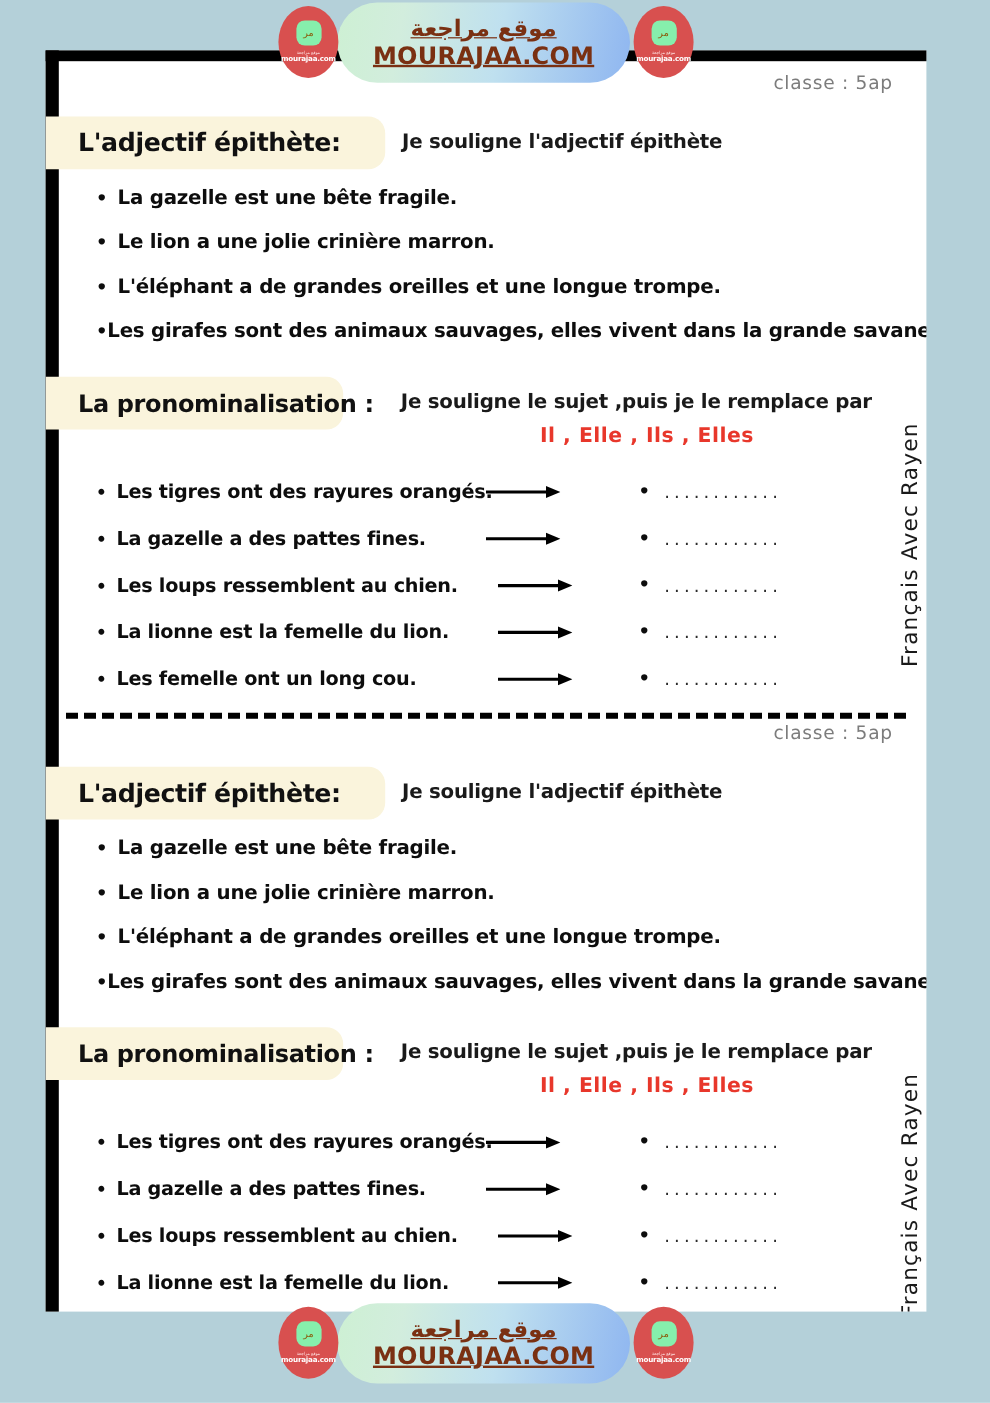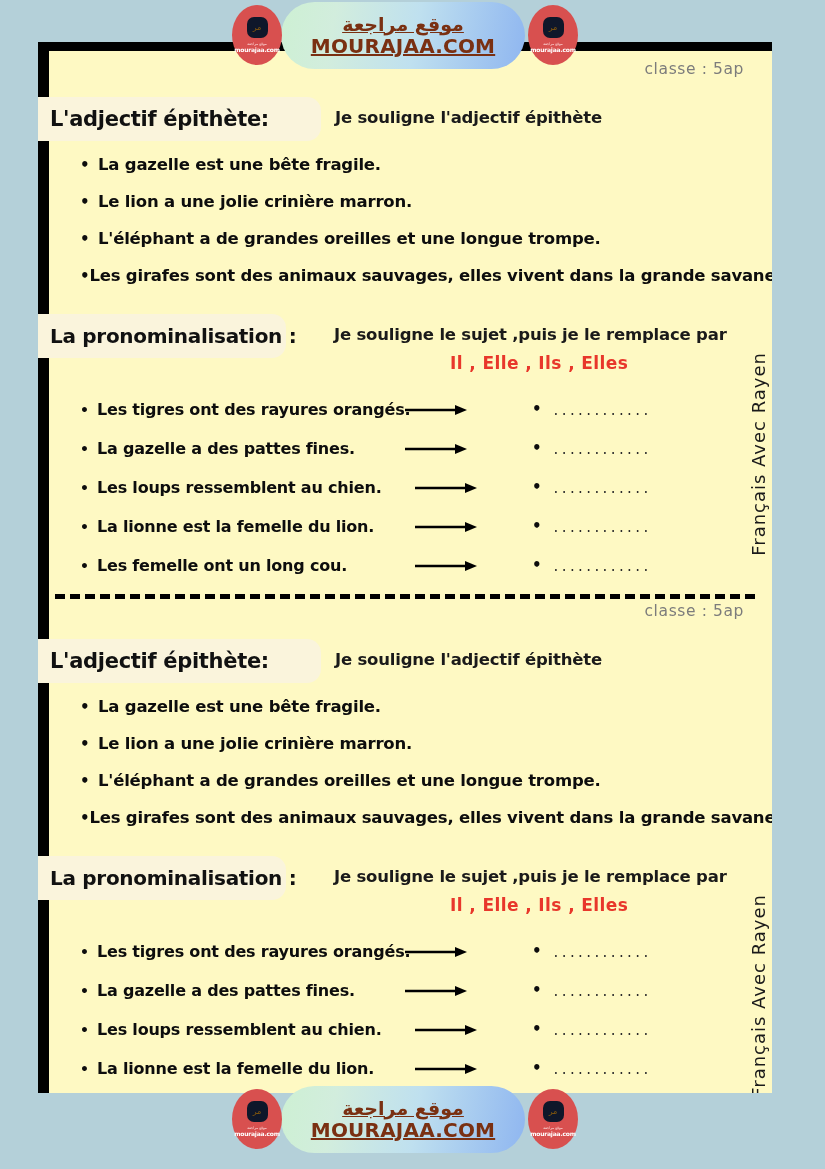--- a/index.html
+++ b/index.html
@@ -15,21 +15,21 @@
     position: relative;
   }
 
   
   .sheet {
     position: absolute;
     left: 38px;
     top: 42px;
     width: 734px;
     height: 1051px;
-    background: #fef9c3;
+    background: #ffffff;
     overflow: hidden;
   }
 
   
   .frame-top {
     position: absolute;
     left: 38px;
     top: 42px;
     width: 734px;
     height: 9px;
@@ -73,21 +73,21 @@
   }
   .title-pill {
     position: absolute;
     left: 0;
     top: 0;
     height: 44px;
     background: #faf4dc;
     border-radius: 0 14px 14px 0;
     display: flex;
     align-items: center;
-    padding: 0 22px 0 12px;
+    padding: 0 22px 0 27px;
     box-sizing: border-box;
     z-index: 3;
   }
   .title-pill.adj { width: 283px; }
   .title-pill.pron { width: 248px; }
   .title-text {
     font-family: "DejaVu Sans", sans-serif;
     font-weight: bold;
     font-size: 21px;
     color: #111111;
@@ -290,21 +290,21 @@
     flex-direction: column;
     align-items: center;
     justify-content: center;
   }
   .wm-logo.left { left: 232px; }
   .wm-logo.right { left: 528px; }
   .wm-logo .badge {
     width: 21px;
     height: 21px;
     border-radius: 7px;
-    background: #0f172a;
+    background: #86efac;
     display: flex;
     align-items: center;
     justify-content: center;
     font-size: 8px;
     color: #8a5b0b;
     font-family: "DejaVu Sans", sans-serif;
     line-height: 1;
   }
   .wm-logo .l1 {
     font-size: 3.6px;

